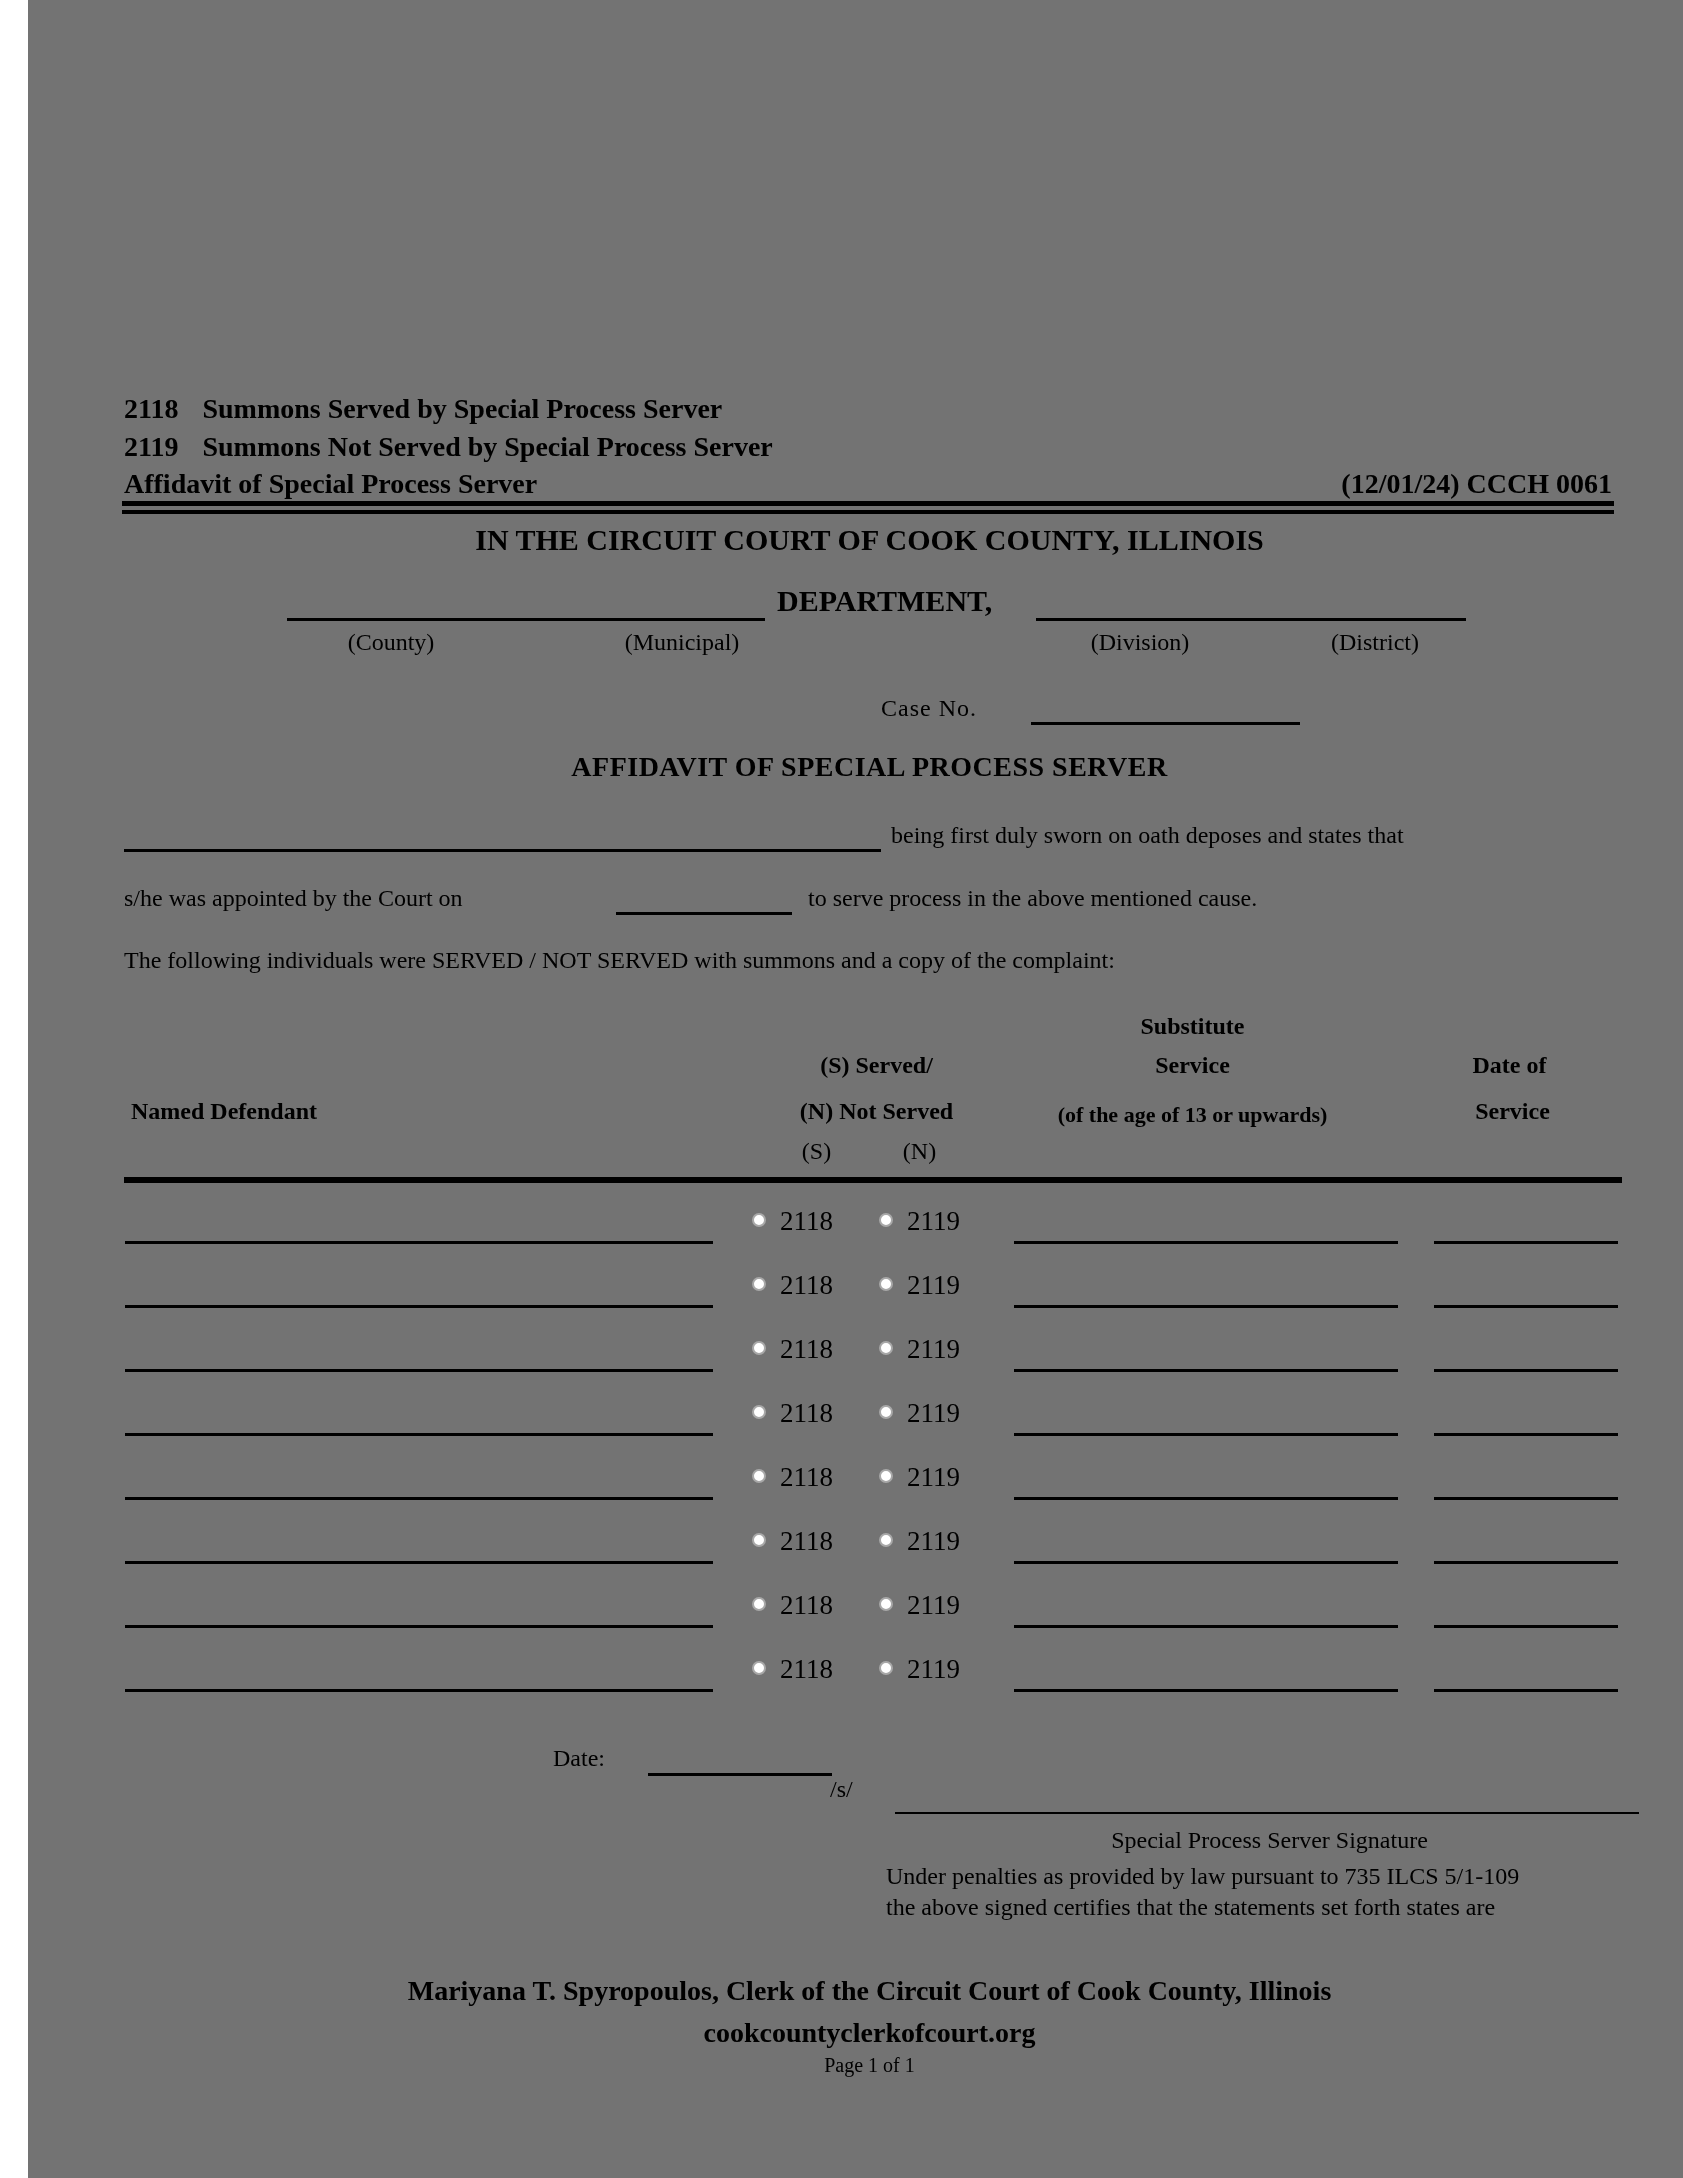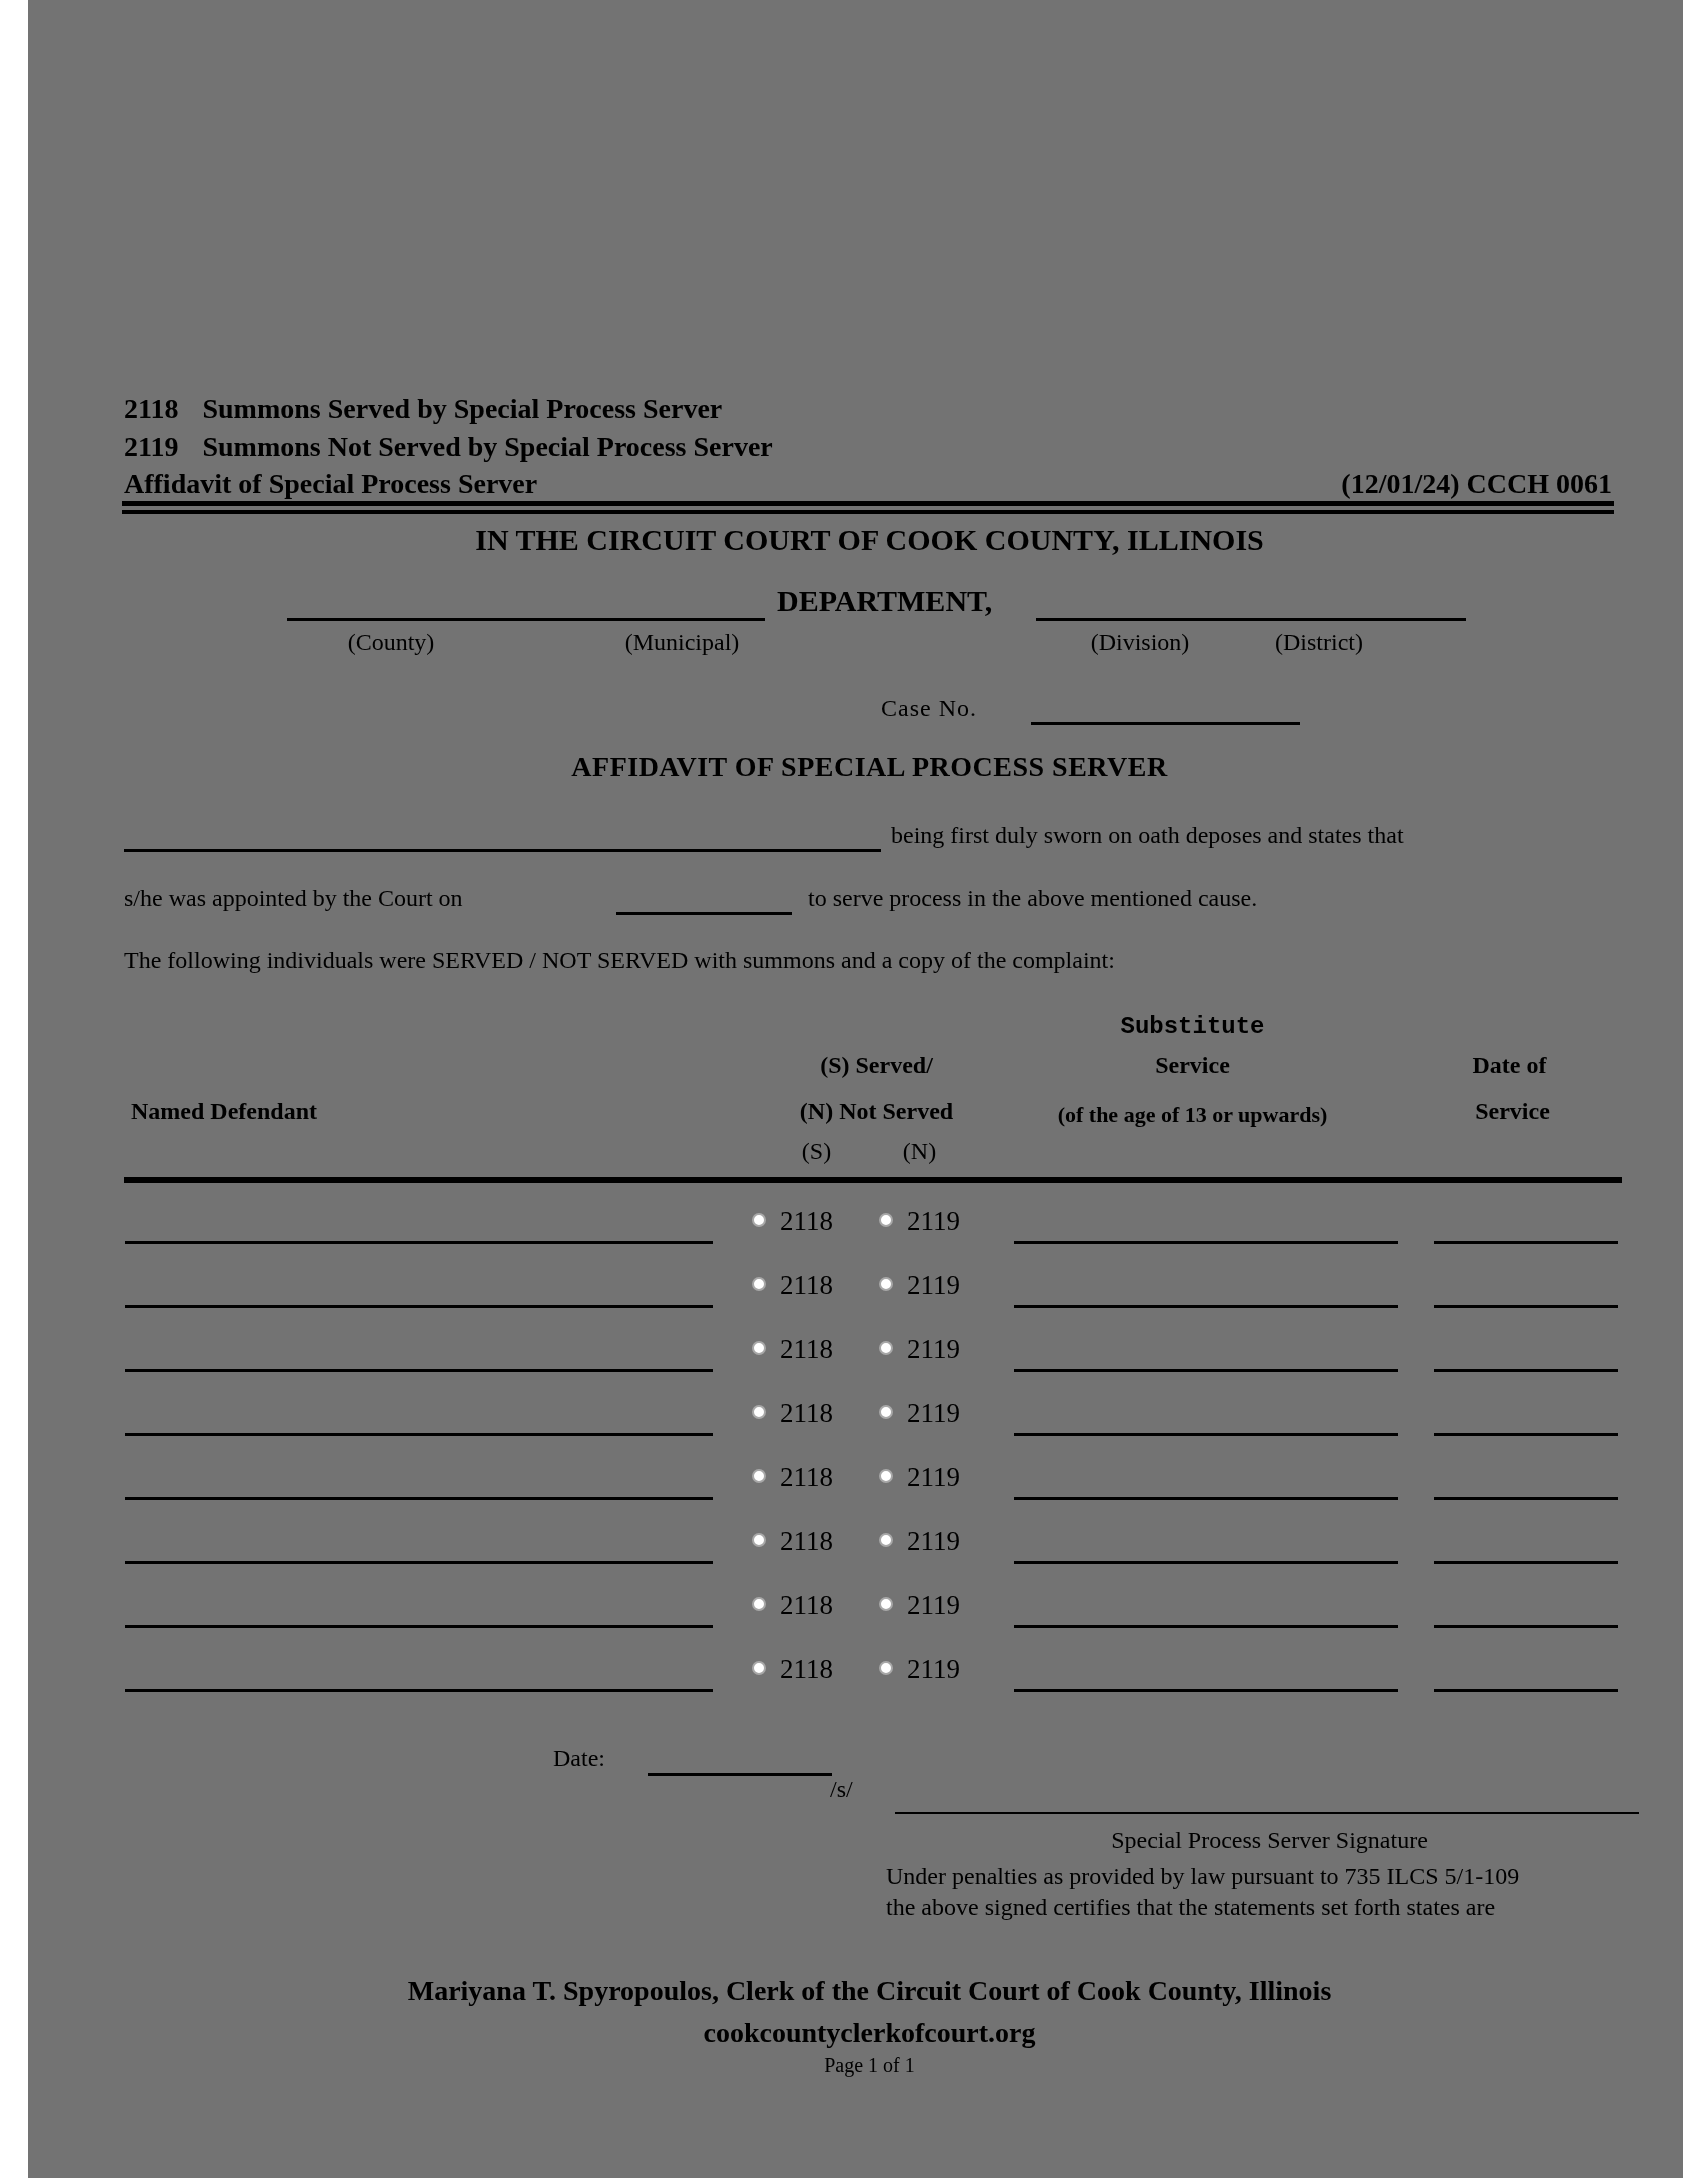--- a/index.html
+++ b/index.html
@@ -36,36 +36,36 @@
   
   .blank{border-bottom:3px solid #000;}
   .blank-thin{border-bottom:2px solid #000;}
 
   .dept-blank-left{left:259px;width:478px;top:587px;height:31px;}
   .dept-label{left:749px;top:583px;}
   .dept-blank-right{left:1008px;width:430px;top:587px;height:31px;}
   .sub-county{left:284px;width:158px;top:627px;}
   .sub-municipal{left:575px;width:158px;top:627px;}
   .sub-division{left:1033px;width:158px;top:627px;}
-  .sub-district{left:1212px;width:158px;top:627px;}
+  .sub-district{left:1268px;width:158px;top:627px;}
 
   .caseno-label{left:853px;top:692px;letter-spacing:1px;}
   .caseno-blank{left:1003px;width:269px;top:693px;height:29px;}
 
   .aff-title{top:750px;left:0;width:1683px;letter-spacing:0.5px;}
 
   .sworn-name-blank{left:96px;width:757px;top:818px;height:31px;}
   .sworn-line1{left:863px;top:819px;}
   .sworn-line2a{left:96px;top:882px;}
   .sworn-date-blank{left:588px;width:176px;top:884px;height:28px;}
   .sworn-line2b{left:780px;top:882px;}
   .sworn-line3{left:96px;top:944px;}
 
   
-  .th-substitute{left:1016px;width:297px;top:1010px;font-family:Liberation Mono, monospace;}
+  .th-substitute{left:1016px;width:297px;top:1010px;}
   .th-served1{left:700px;width:297px;top:1049px;}
   .th-service1{left:1016px;width:297px;top:1049px;}
   .th-dateof{left:1333px;width:297px;top:1049px;}
   .th-named{left:103px;top:1095px;}
   .th-served2{left:700px;width:297px;top:1095px;}
   .th-age{left:991px;width:347px;top:1101px;}
   .th-service2{left:1336px;width:297px;top:1095px;}
   .th-subS{left:754px;width:69px;top:1135px;}
   .th-subN{left:857px;width:69px;top:1135px;}
   .thick-rule{top:1177px;left:96px;width:1498px;height:6px;background:#000;}

